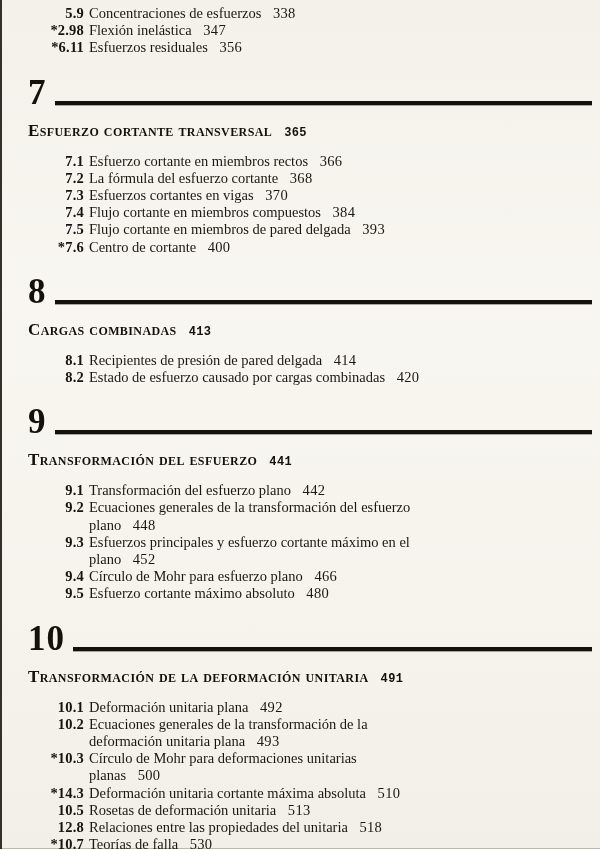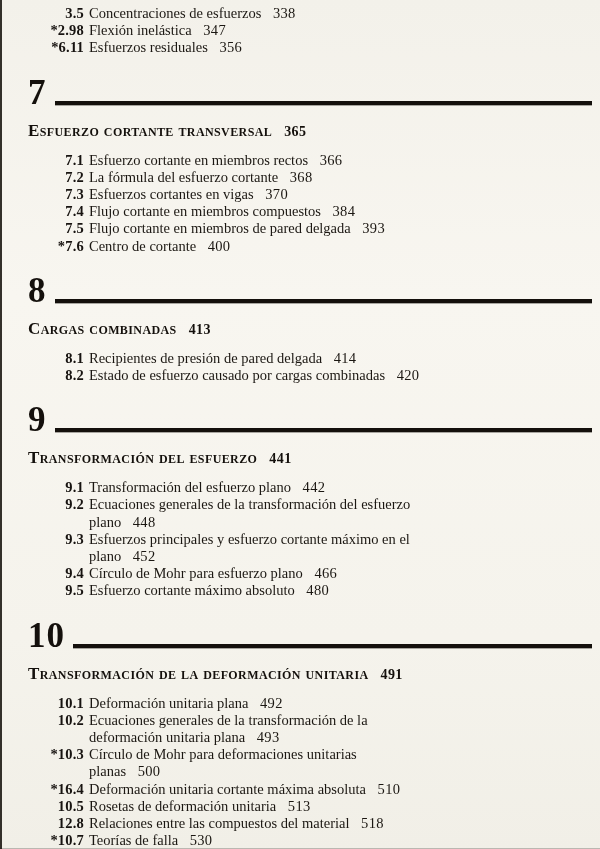--- a/index.html
+++ b/index.html
@@ -83,35 +83,36 @@
     line-height: 20px;
     font-weight: 700;
     color: #14100c;
   }
   .chap-title {
     font-variant: small-caps;
     letter-spacing: 0.4px;
   }
   .chap-page {
     margin-left: 12px;
-    font-size: 14px;
+    font-size: 12px;
     letter-spacing: 0.4px;
+    font-family: Liberation Mono, monospace;
   }
   .leading-sections { padding-top: 2px; }
 </style>
 </head>
 <body>
 
 <div class="scan-edge-left"></div>
 <div class="scan-edge-bottom"></div>
 
 <div class="page">
   <div class="leading-sections" id="leading">
   <div class="row">
-    <span class="num">3.5</span>
+    <span class="num">5.9</span>
     <span class="entry"><span class="title">Concentraciones de esfuerzos</span><span class="pg">338</span></span>
   </div>
 
   <div class="row">
     <span class="num">*2.98</span>
     <span class="entry"><span class="title">Flexión inelástica</span><span class="pg">347</span></span>
   </div>
 
   <div class="row">
     <span class="num">*6.11</span>
@@ -239,32 +240,32 @@
 deformación unitaria plana</span><span class="pg">493</span></span>
   </div>
 
   <div class="row">
     <span class="num">*10.3</span>
     <span class="entry"><span class="title">Círculo de Mohr para deformaciones unitarias
 planas</span><span class="pg">500</span></span>
   </div>
 
   <div class="row">
-    <span class="num">*16.4</span>
+    <span class="num">*14.3</span>
     <span class="entry"><span class="title">Deformación unitaria cortante máxima absoluta</span><span class="pg">510</span></span>
   </div>
 
   <div class="row">
     <span class="num">10.5</span>
     <span class="entry"><span class="title">Rosetas de deformación unitaria</span><span class="pg">513</span></span>
   </div>
 
   <div class="row">
     <span class="num">12.8</span>
-    <span class="entry"><span class="title">Relaciones entre las compuestos del material</span><span class="pg">518</span></span>
+    <span class="entry"><span class="title">Relaciones entre las propiedades del unitaria</span><span class="pg">518</span></span>
   </div>
 
   <div class="row">
     <span class="num">*10.7</span>
     <span class="entry"><span class="title">Teorías de falla</span><span class="pg">530</span></span>
   </div>
 </div>
   </section>
 </div>
 </div>

